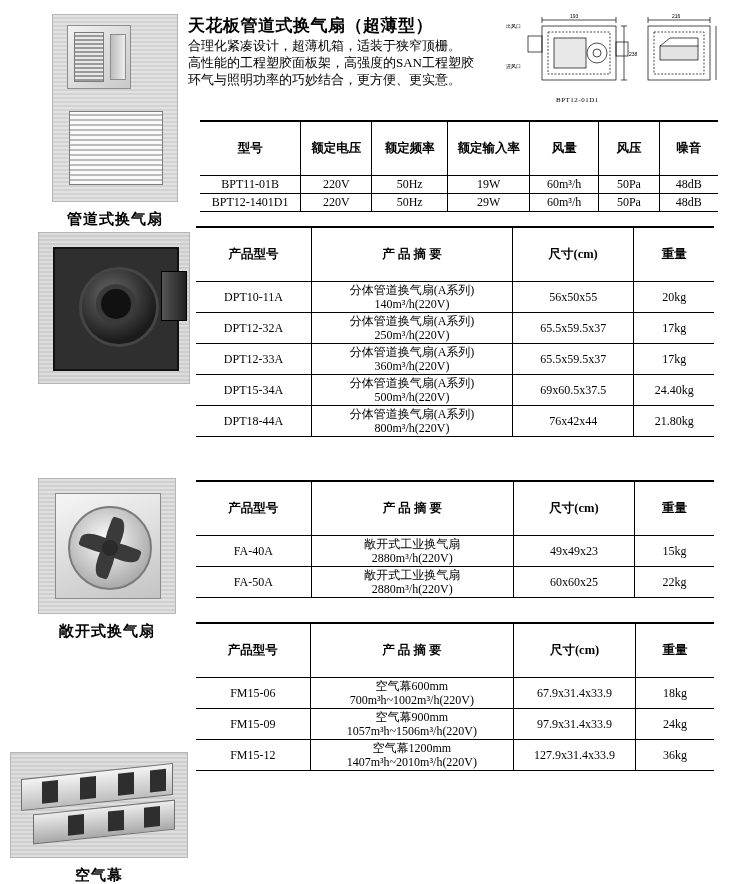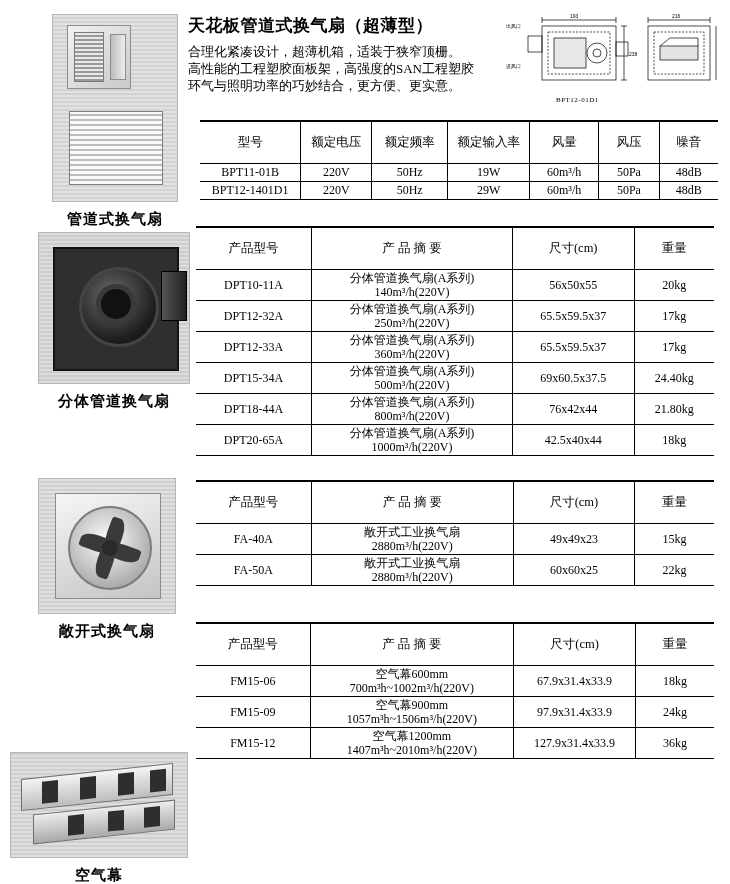--- a/index.html
+++ b/index.html
@@ -127,21 +127,21 @@
     background:linear-gradient(180deg,#ececec,#a9a9a9);
     border:1px solid #6f6f6f; transform:skewY(-6deg);
   }
   .p4 .seg{
     position:absolute; top:4px; width:16px; height:22px; background:#2e2e2e;
   }
 
   
   .title-block { position:absolute; left:188px; top:14px; width:300px; }
   .main-title{
-    font-size:17px; font-weight:bold; letter-spacing:.5px; margin-bottom:6px;
+    font-size:17px; font-weight:bold; letter-spacing:.5px; 
   }
   .desc-line{ font-size:13px; line-height:17px; }
 
   
   .tech-draw{ position:absolute; left:498px; top:12px; width:222px; height:92px; }
   .tech-caption{
     position:absolute; left:556px; top:96px; font-size:7px; letter-spacing:.5px;
   }
 
   
@@ -149,23 +149,23 @@
     position:absolute;
     border-collapse:collapse;
     font-family:"Liberation Serif","DejaVu Serif",serif;
   }
   table.spec th, table.spec td{
     text-align:center;
     vertical-align:middle;
     padding:1px 2px;
   }
   table.spec thead th{
-    font-size:12.5px; font-weight:normal;
+    font-size:12.5px; font-weight:bold;
     border-top:2px solid #000; border-bottom:1.5px solid #000;
-    padding:12px 2px;
+    padding:18px 2px;
   }
   table.spec tbody td{
     font-size:12px;
     border-bottom:1px solid #000;
   }
   table.spec tbody tr:last-child td{ border-bottom:1.5px solid #000; }
   .vline{ border-left:1px solid #000; }
 
   
   #t1{ left:200px; top:120px; width:518px; }
@@ -188,21 +188,20 @@
       <div class="unit-bottom"></div>
     </div>
     <div class="photo-caption">管道式换气扇</div>
   </div>
 
   <div class="photo-block p2">
     <div class="photo-frame">
       <div class="body"></div>
       <div class="duct"></div>
     </div>
-    <div class="photo-caption">分体管道换气扇</div>
   </div>
 
   <div class="photo-block p4">
     <div class="photo-frame">
       <div class="bar1">
         <div class="seg" style="left:20px"></div>
         <div class="seg" style="left:58px"></div>
         <div class="seg" style="left:96px"></div>
         <div class="seg" style="left:128px"></div>
       </div>
@@ -358,29 +357,20 @@
       </tr>
       <tr>
         <td>DPT18-44A</td>
         <td class="vline sum-cell">
           <span class="sum-top">分体管道换气扇(A系列)</span>
           <span class="sum-bot">800m³/h(220V)</span>
         </td>
         <td class="vline">76x42x44</td>
         <td class="vline">21.80kg</td>
       </tr>
-      <tr>
-        <td>DPT20-65A</td>
-        <td class="vline sum-cell">
-          <span class="sum-top">分体管道换气扇(A系列)</span>
-          <span class="sum-bot">1000m³/h(220V)</span>
-        </td>
-        <td class="vline">42.5x40x44</td>
-        <td class="vline">18kg</td>
-      </tr>
     </tbody>
   </table>
 
   <table class="spec" id="t3">
     <thead>
       <tr>
         <th style="width:116px">产品型号</th>
         <th class="vline" style="width:204px">产 品 摘 要</th>
         <th class="vline" style="width:120px">尺寸(cm)</th>
         <th class="vline" style="width:78px">重量</th>

